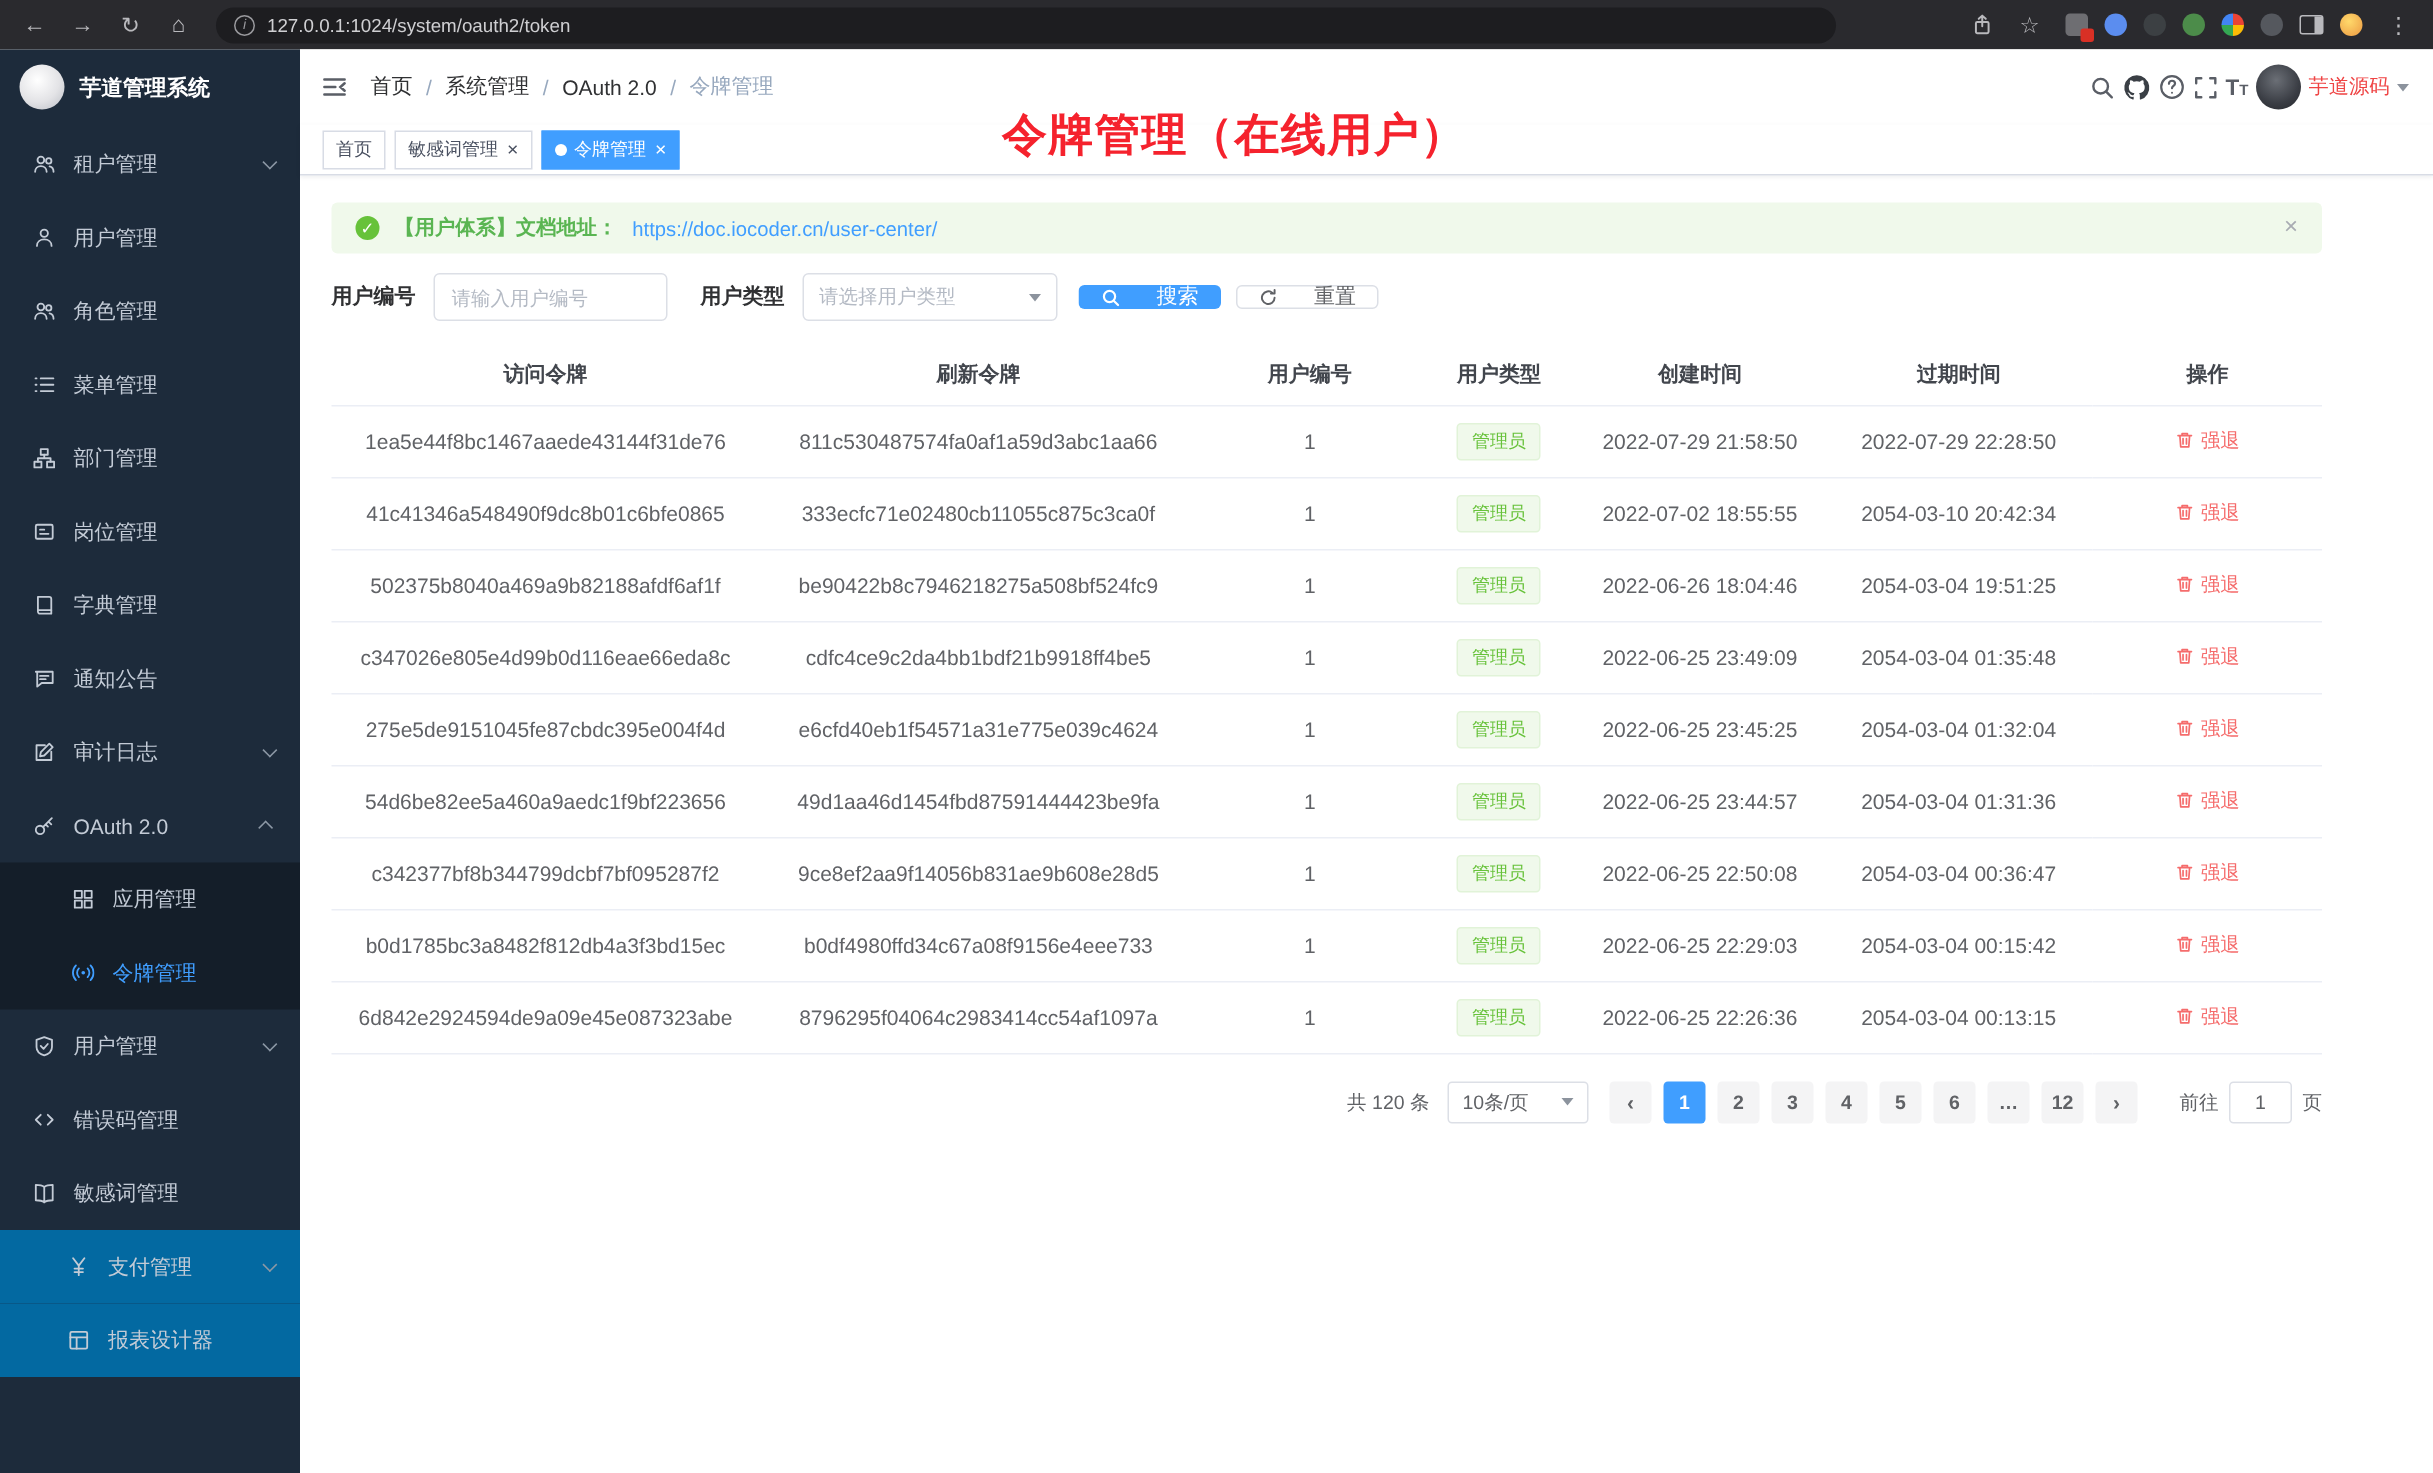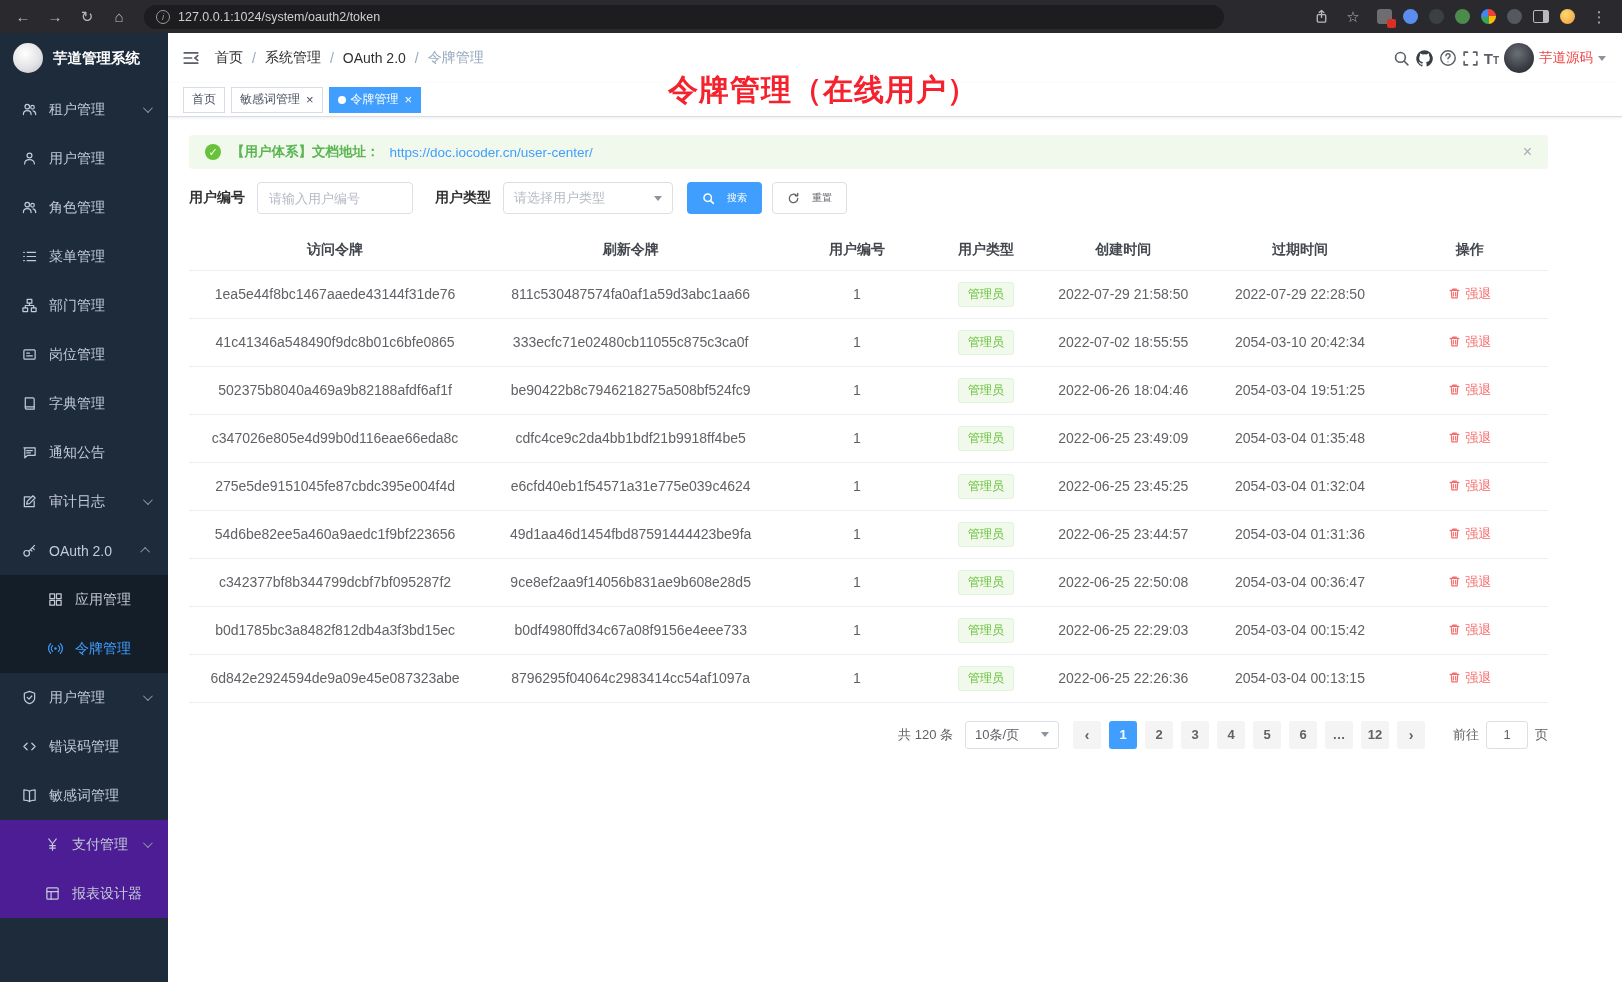--- a/index.html
+++ b/index.html
@@ -14,27 +14,27 @@
   .chrome-right { margin-left:auto; display:flex; align-items:center; gap:11px; }
   .ext-dot { width:15px; height:15px; border-radius:50%; position:relative; }
   .ext-grid { width:15px; height:15px; border-radius:3px; background:#6e6e72; position:relative; }
   .ext-grid .badge { position:absolute; right:-4px; bottom:-4px; width:9px; height:9px; border-radius:2px; background:#d93025; }
   .panel-icon { width:16px; height:13px; border:1.5px solid #b9b9bd; border-radius:2px; position:relative; }
   .panel-icon:after { content:""; position:absolute; top:0; right:0; width:5px; height:100%; background:#b9b9bd; }
   .chrome svg { display:block; }
 
   
   .app { display:flex; height:949px; }
-  .sidebar { width:168px; background:#1d2b3b; flex-shrink:0; color:#c3cbd6; overflow:hidden; }
+  .sidebar { width:200px; background:#1d2b3b; flex-shrink:0; color:#c3cbd6; overflow:hidden; }
   .logo-row { height:50px; display:flex; align-items:center; gap:10px; padding:0 13px; color:#fff; font-weight:bold; font-size:14.5px; }
   .logo-img { width:30px; height:30px; border-radius:50%; background:radial-gradient(circle at 40% 35%, #ffffff 0%, #e3e3e6 55%, #b9bcc4 100%); flex-shrink:0; }
   .menu { padding-top:2px; }
   .menu-item { height:49px; display:flex; align-items:center; padding:0 18px 0 21px; gap:12px; font-size:14px; cursor:pointer; color:#c3cbd6; }
   .menu-item.sub { padding-left:47px; background:#141e29; }
-  .menu-item.dark { background:#4c1d95;padding-left:44px; }
+  .menu-item.dark { background:#0369a1;padding-left:44px; }
   .menu-item.active { color:#409eff; }
   .mi-icon { width:16px; height:16px; display:flex; align-items:center; justify-content:center; flex-shrink:0; }
   .mi-icon svg { width:15px; height:15px; }
   .mi-label { white-space:nowrap; }
   .mi-chevron { margin-left:auto; width:7px; height:7px; border-right:1.5px solid #8c98a5; border-bottom:1.5px solid #8c98a5; flex-shrink:0; }
   .mi-chevron.down { transform:rotate(45deg) translateY(-2px); }
   .mi-chevron.up { transform:rotate(-135deg) translateY(-2px); }
 
   .main { flex:1; min-width:0; display:flex; flex-direction:column; background:#fff; }
 
@@ -67,21 +67,21 @@
   .alert-check { width:16px; height:16px; border-radius:50%; background:#67c23a; color:#fff; font-size:11px; display:flex; align-items:center; justify-content:center; flex-shrink:0; }
   .alert-title { color:#5ab552; font-weight:bold; }
   .alert-link { color:#409eff; cursor:pointer; }
   .alert-close { margin-left:auto; color:#a8abb2; font-size:16px; cursor:pointer; }
 
   .filters { display:flex; align-items:center; gap:10px; margin-bottom:16px; }
   .filter-label { font-weight:bold; color:#303133; font-size:14px; margin-right:2px; }
   .f-input { width:156px; height:32px; border:1px solid #dcdfe6; border-radius:4px; padding:0 11px; font-size:13px; color:#606266; outline:none; font-family:inherit; }
   .f-input::placeholder { color:#b4bac4; }
   .f-select { width:170px; height:32px; border:1px solid #dcdfe6; border-radius:4px; padding:0 10px; display:flex; align-items:center; justify-content:space-between; color:#b4bac4; font-size:13px; cursor:pointer; background:#fff; }
-  .btn { height:32px; border-radius:4px; padding:0 14px; font-size:10px; display:inline-flex; align-items:center; gap:12px; cursor:pointer; border:1px solid transparent; font-family:inherit; }
+  .btn { height:16px; border-radius:4px; padding:0 14px; font-size:14px; display:inline-flex; align-items:center; gap:24px; cursor:pointer; border:1px solid transparent; font-family:inherit; }
   .btn-primary { background:#409eff; color:#fff; margin-left:4px; }
   .btn-plain { background:#fff; border-color:#dcdfe6; color:#606266; }
   .btn svg { display:block; }
 
   table.data { width:100%; border-collapse:collapse; font-size:14px; color:#606266; table-layout:fixed; }
   table.data th { font-weight:bold; color:#42464d; height:40px; border-bottom:1px solid #ebeef5; text-align:center; }
   table.data td { height:48px; text-align:center; border-bottom:1px solid #ebeef5; overflow:hidden; white-space:nowrap; }
   .tag-success { background:#f0f9eb; border:1px solid #e1f3d8; color:#67c23a; border-radius:3px; padding:3px 9px; font-size:12px; display:inline-block; }
   .danger-link { color:#f56c6c; font-size:13px; display:inline-flex; align-items:center; gap:4px; cursor:pointer; }
   .danger-link svg { display:block; }

